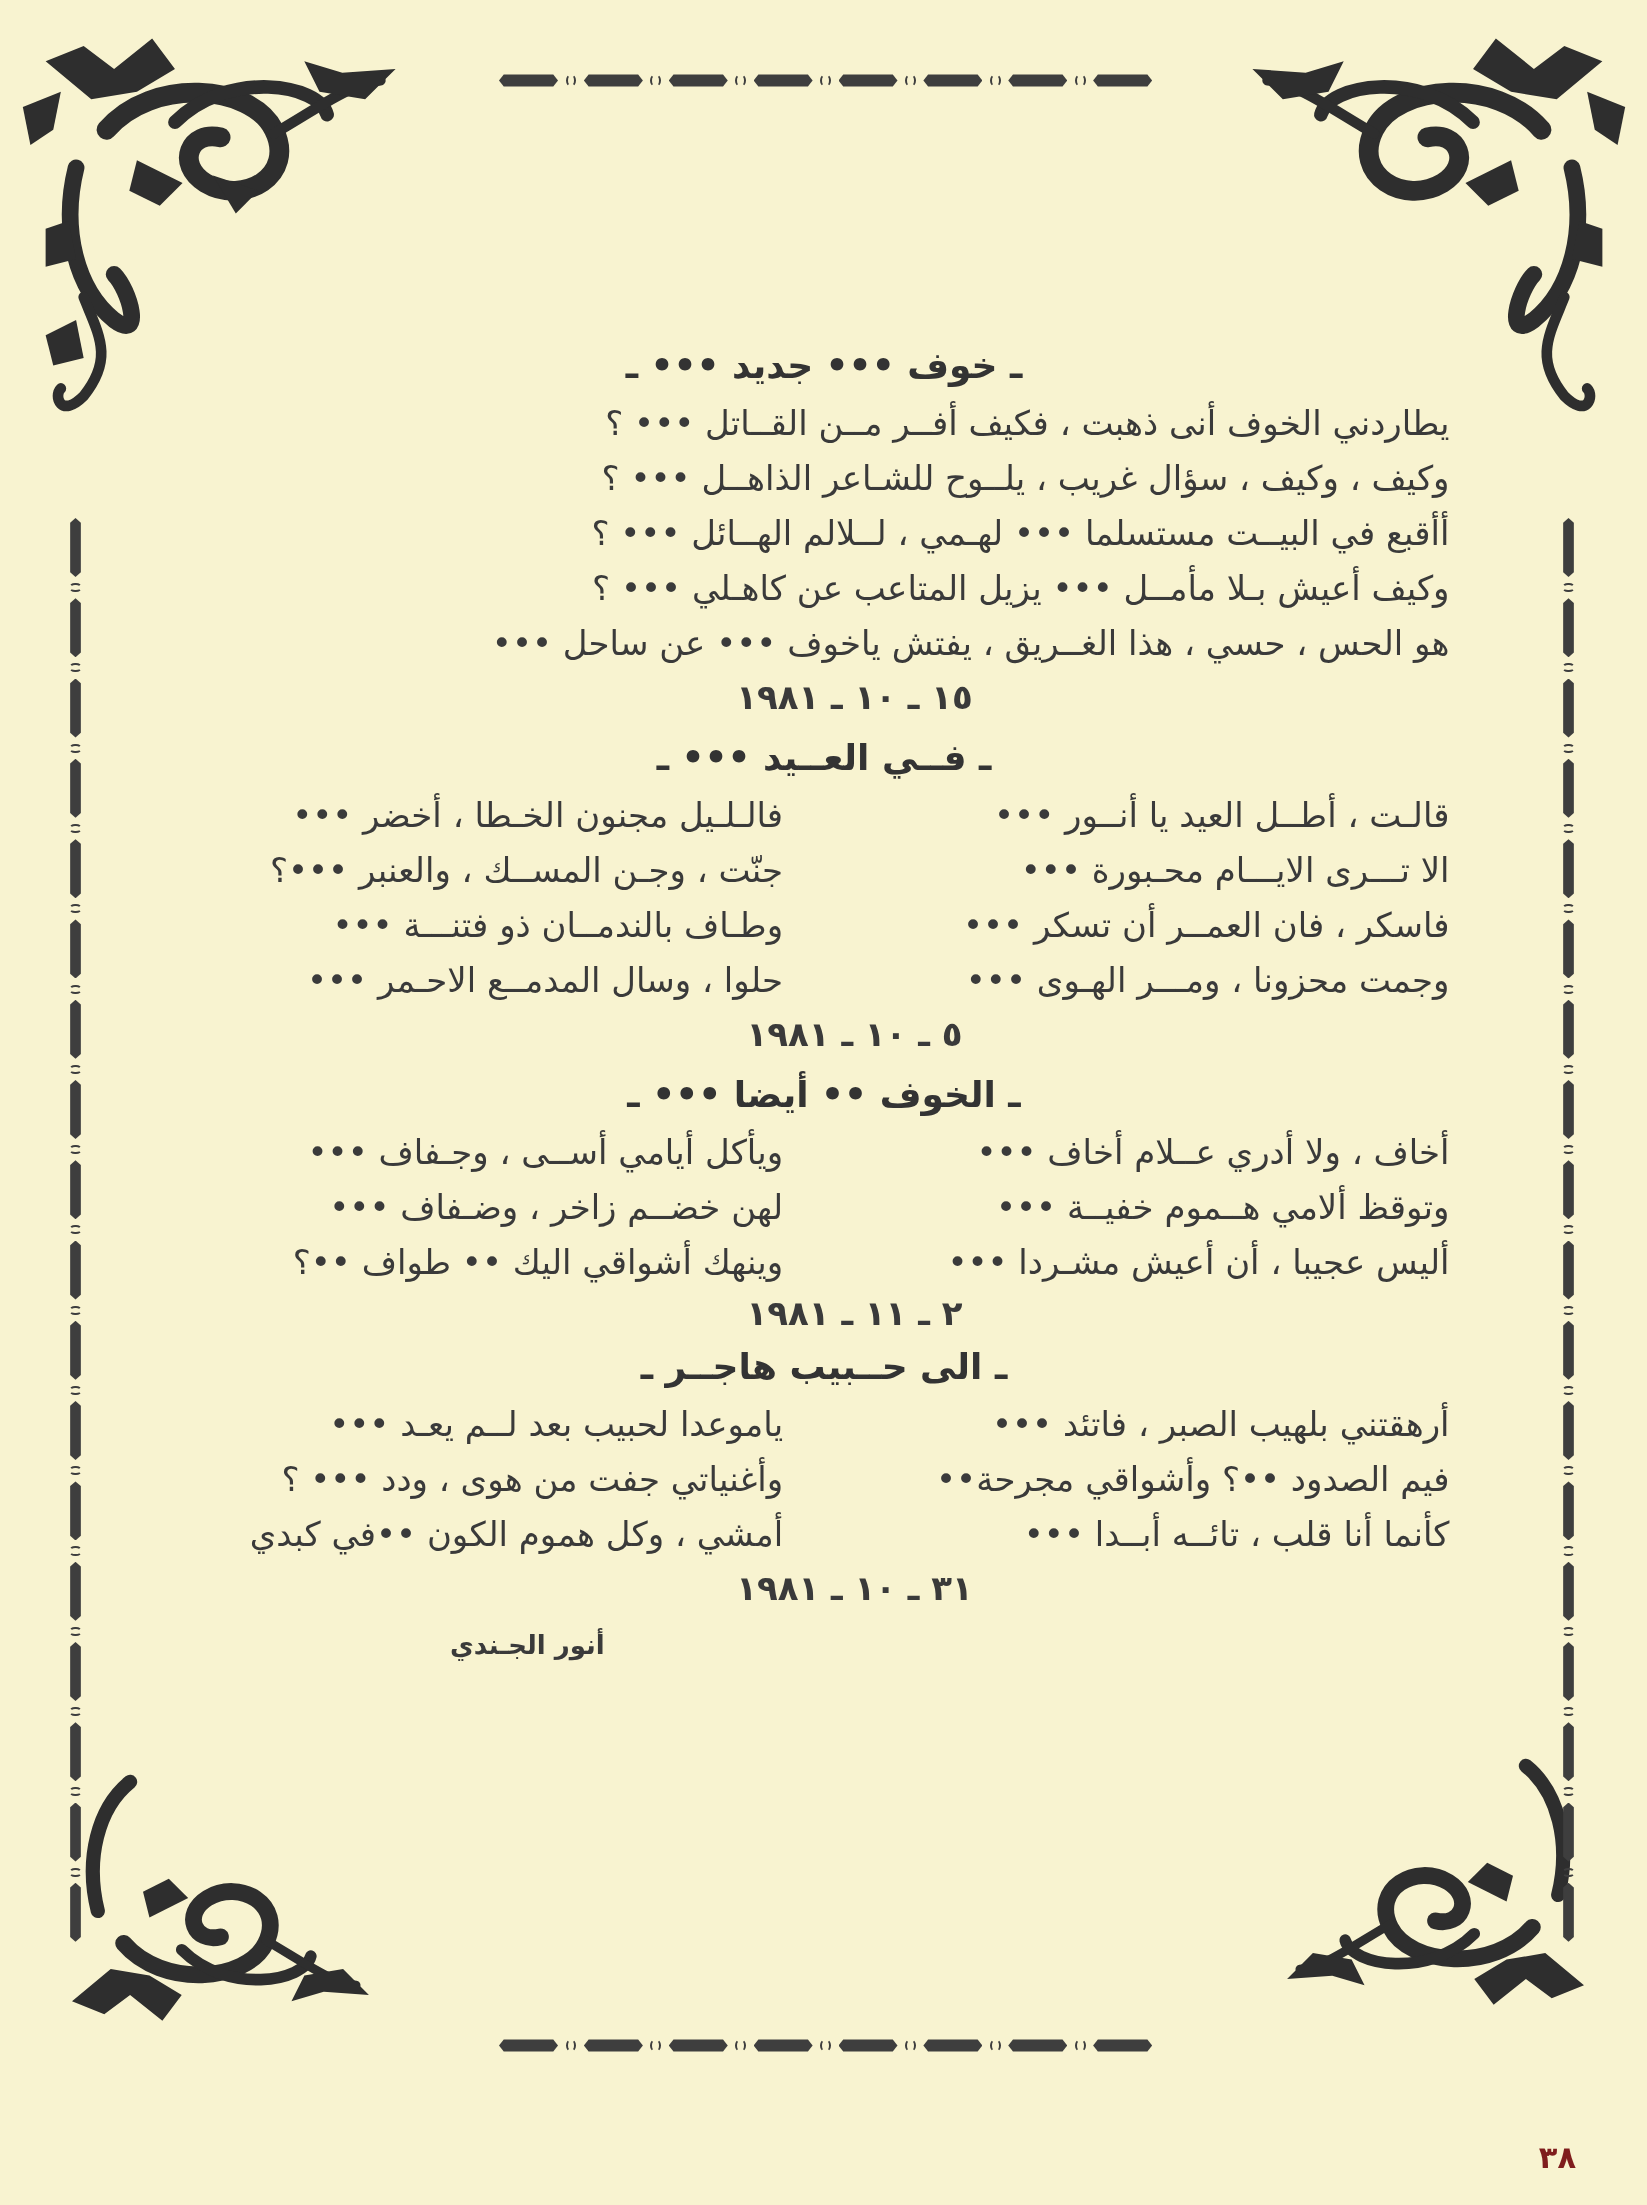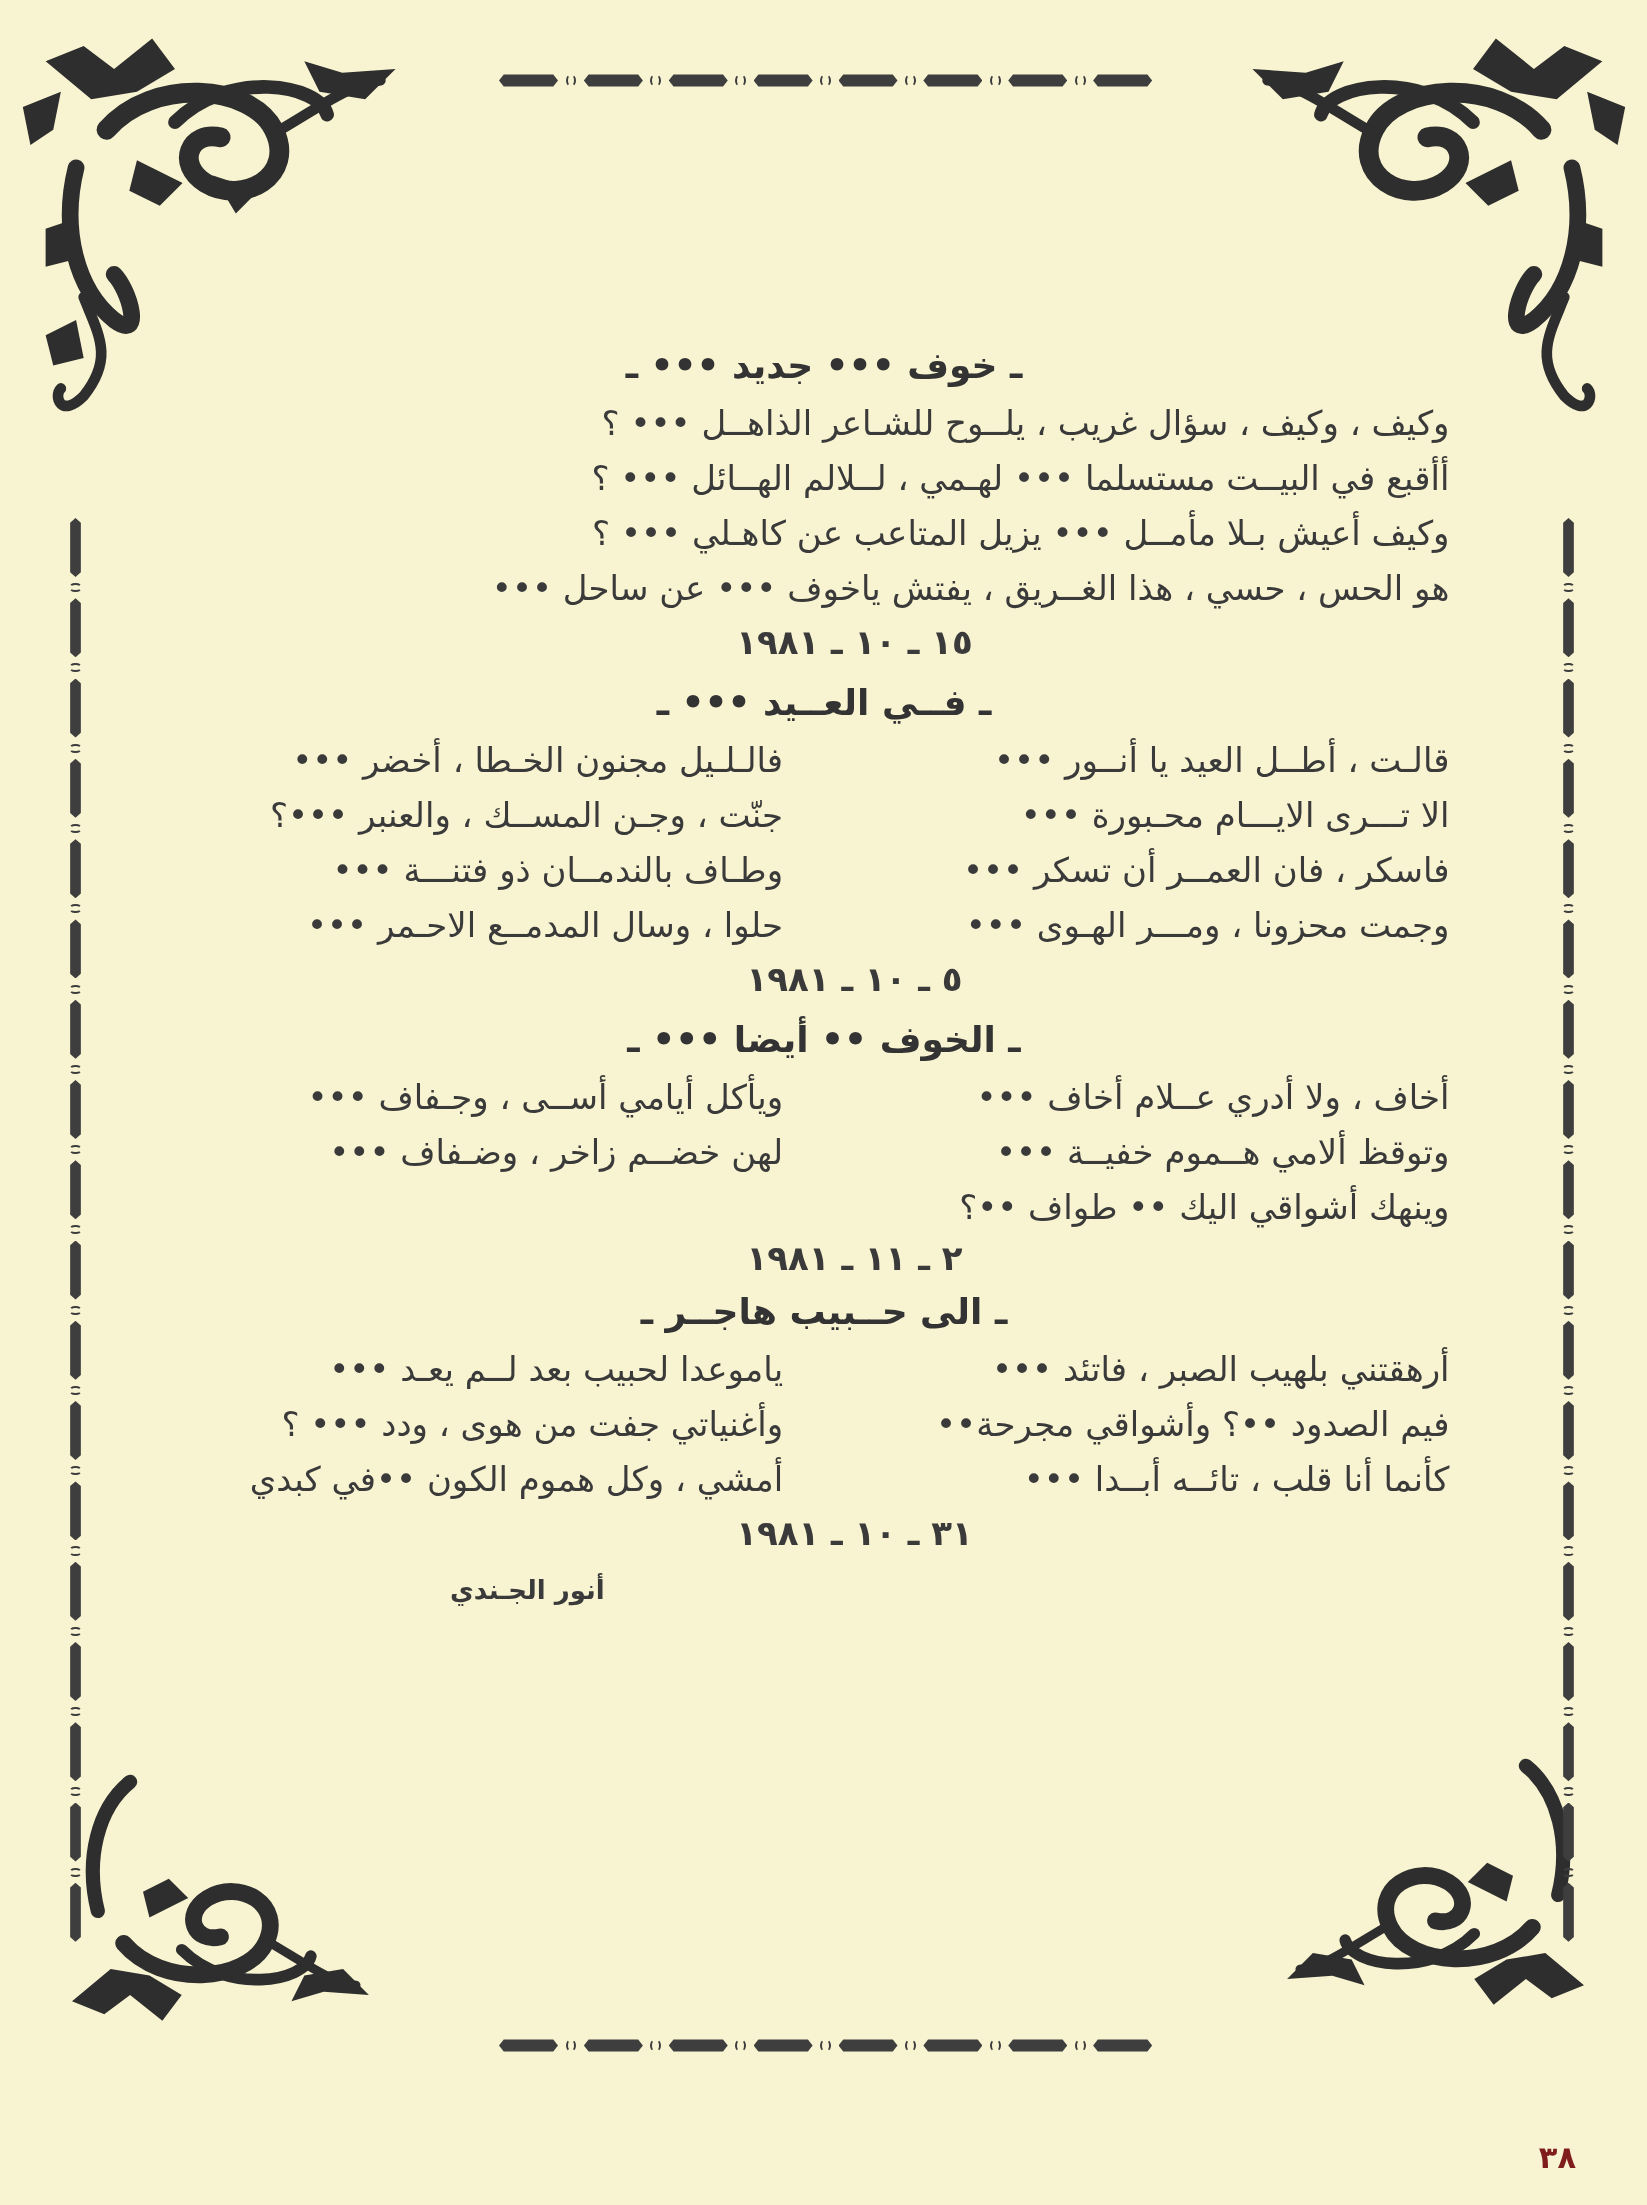--- a/index.html
+++ b/index.html
@@ -255,20 +255,21 @@
       <span class="ring"></span>
     <span class="link"></span>
       <span class="ring"></span>
       <span class="link"></span>
   </div>
 
   <div class="content">
 
     <section>
       <h2 class="poem-title">ـ خوف ••• جديد ••• ـ</h2>
+      <div class="line-full">يطاردني الخوف أنى ذهبت ، فكيف أفــر مــن القــاتل ••• ؟</div>
       <div class="line-full">وكيف ، وكيف ، سؤال غريب ، يلــوح للشـاعر الذاهــل ••• ؟</div>
       <div class="line-full">أأقبع في البيــت مستسلما •••     لهـمي ، لــلالم الهــائل ••• ؟</div>
       <div class="line-full">وكيف أعيش بـلا مأمــل •••     يزيل المتاعب عن كاهـلي ••• ؟</div>
       <div class="line-full">هو الحس ، حسي ، هذا الغــريق ، يفتش ياخوف ••• عن ساحل •••</div>
       <div class="date">١٥ ـ ١٠ ـ ١٩٨١</div>
     </section>
 
     <section style="margin-top:3px;">
       <h2 class="poem-title">ـ فــي العــيد ••• ـ</h2>
       <div class="couplet">
@@ -294,20 +295,21 @@
       <h2 class="poem-title">ـ الخوف •• أيضا ••• ـ</h2>
       <div class="couplet">
         <span class="hemi">أخاف ، ولا أدري عــلام أخاف •••</span>
         <span class="hemi second">ويأكل أيامي أســى ، وجـفاف •••</span>
       </div>
       <div class="couplet">
         <span class="hemi">وتوقظ ألامي هــموم خفيــة •••</span>
         <span class="hemi second">لهن خضــم زاخر ، وضـفاف •••</span>
       </div>
       <div class="couplet">
+        <span class="hemi">أليس عجيبا ، أن أعيش مشـردا •••</span>
         <span class="hemi second">وينهك أشواقي اليك •• طواف ••؟</span>
       </div>
       <div class="date" style="height:46px;line-height:46px;">٢ ـ ١١ ـ ١٩٨١</div>
     </section>
 
     <section>
       <h2 class="poem-title">ـ الى حــبيب هاجــر ـ</h2>
       <div class="couplet">
         <span class="hemi">أرهقتني بلهيب الصبر ، فاتئد •••</span>
         <span class="hemi second">ياموعدا لحبيب بعد لــم يعـد •••</span>

